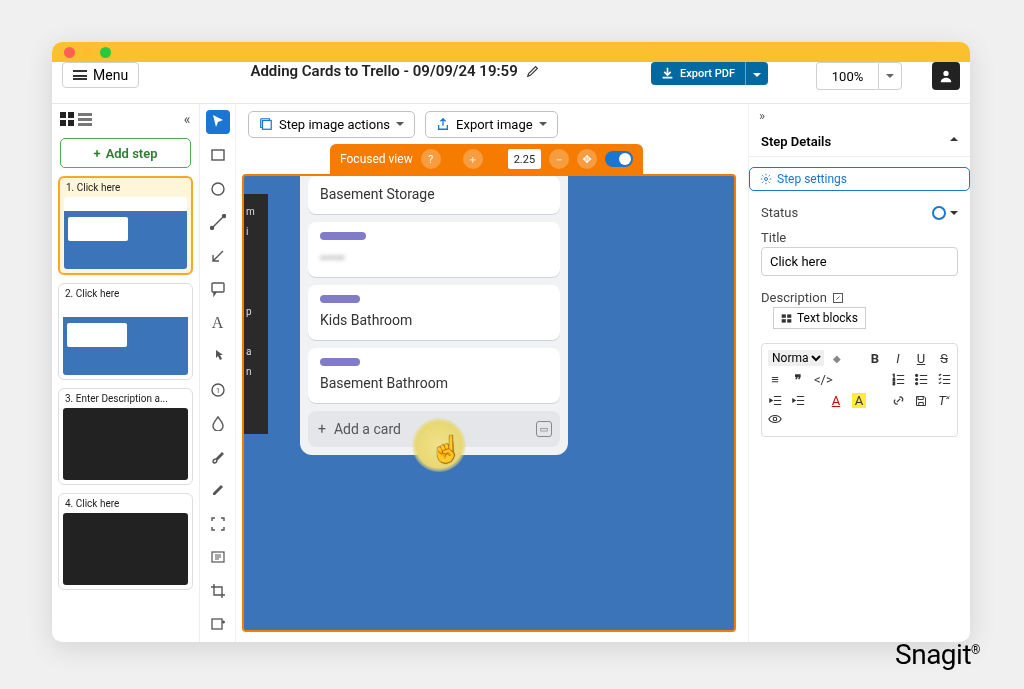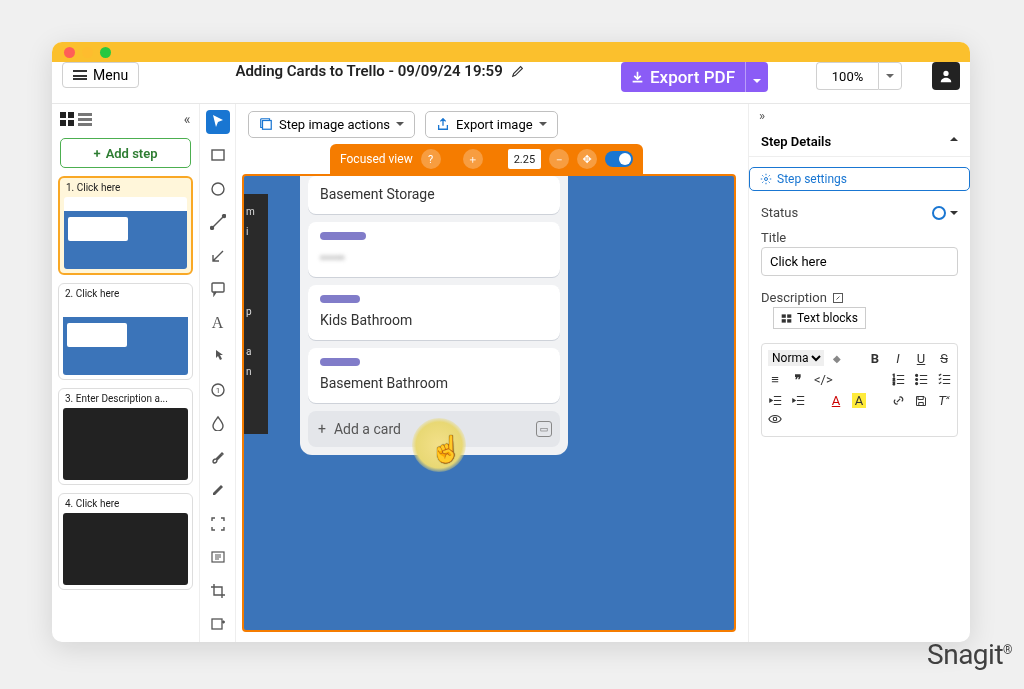--- a/index.html
+++ b/index.html
@@ -14,21 +14,21 @@
 .tb-grn { background: #28c840; }
 
 .header { height: 42px; display: flex; align-items: flex-start; border-bottom: 1px solid #e7e7e7; padding: 0 10px; gap: 8px; }
 .menu-btn { display:flex; align-items:center; gap:6px; border:1px solid #d0d0d0; border-radius:4px; padding:4px 10px; font-size:14px; cursor:pointer; background:#fff; }
 .burger { display:inline-block; width:14px; height:10px; border-top:2px solid #333; border-bottom:2px solid #333; position:relative; }
 .burger::after { content:""; position:absolute; top:3px; left:0; right:0; height:2px; background:#333; }
 
 .title-area { flex:1; text-align:center; font-weight:600; font-size:15px; color:#222; display:flex; justify-content:center; align-items:center; gap:8px; }
 .pencil { width:14px; height:14px; }
 
-.export-btn { background:#8b5cf6; color:#fff; border-radius:4px; display:flex; align-items:center; font-size:17px; font-weight:500; cursor:pointer; }
+.export-btn { background:#0369a1; color:#fff; border-radius:4px; display:flex; align-items:center; font-size:11px; font-weight:500; cursor:pointer; }
 .export-main { padding:5px 10px; display:flex; align-items:center; gap:6px; }
 .export-drop { border-left:1px solid rgba(255,255,255,.4); padding:5px 7px; }
 .chev-down { display:inline-block; width:0;height:0;border-left:4px solid transparent;border-right:4px solid transparent;border-top:4px solid currentColor; }
 
 .zoom-combo { display:flex; }
 .zoom-val { width:62px; height:28px; border:1px solid #d0d0d0; border-right:none; display:flex; align-items:center; justify-content:center; font-size:13px; border-radius:4px 0 0 4px; }
 .zoom-drop { width:24px; height:28px; border:1px solid #d0d0d0; display:flex; align-items:center; justify-content:center; border-radius:0 4px 4px 0; }
 
 .avatar { width:28px; height:28px; border-radius:4px; background:#222; color:#fff; display:flex; align-items:center; justify-content:center; font-size:14px; }
 
@@ -90,21 +90,21 @@
 .rp-input { margin:0 12px 8px; border:1px solid #d0d0d0; border-radius:4px; padding:6px 8px; font-size:13px; }
 .edit-box { width:12px;height:12px; }
 .text-blocks { margin:0 12px 8px; border:1px solid #ccc; border-radius:0; padding:3px 7px; display:inline-flex; align-items:center; gap:5px; font-size:12px; cursor:pointer; }
 .editor { margin:0 12px; border:1px solid #ddd; border-radius:4px; padding:6px; }
 .ed-row { display:flex; align-items:center; gap:9px; margin-bottom:6px; color:#333; flex-wrap:wrap; }
 .ed-sel { border:none; font-size:12px; width:56px; }
 .ed-btn { cursor:pointer; display:inline-flex; min-width:14px; justify-content:center; font-size:13px; color:#333; }
 .bold{font-weight:700} .ital{font-style:italic} .under{text-decoration:underline} .strike{text-decoration:line-through}
 .a-red { color:#c00; text-decoration: underline; } .a-hi { background:#ffeb3b; padding:0 2px;}
 
-.watermark { position:absolute; right:12px; bottom:18px; font-size:28px; color:#404040; font-family: "Segoe UI", sans-serif; letter-spacing:-0.5px; }
+.watermark { position:absolute; right:44px; bottom:18px; font-size:28px; color:#000000; font-family: "Segoe UI", sans-serif; letter-spacing:-0.5px; }
 .watermark sup { font-size:12px; }
 </style>
 </head>
 <body>
 
 <div class="app-frame">
 
   <div class="titlebar">
     <span class="tb-dot tb-red"></span>
     <span class="tb-dot tb-yel"></span>

